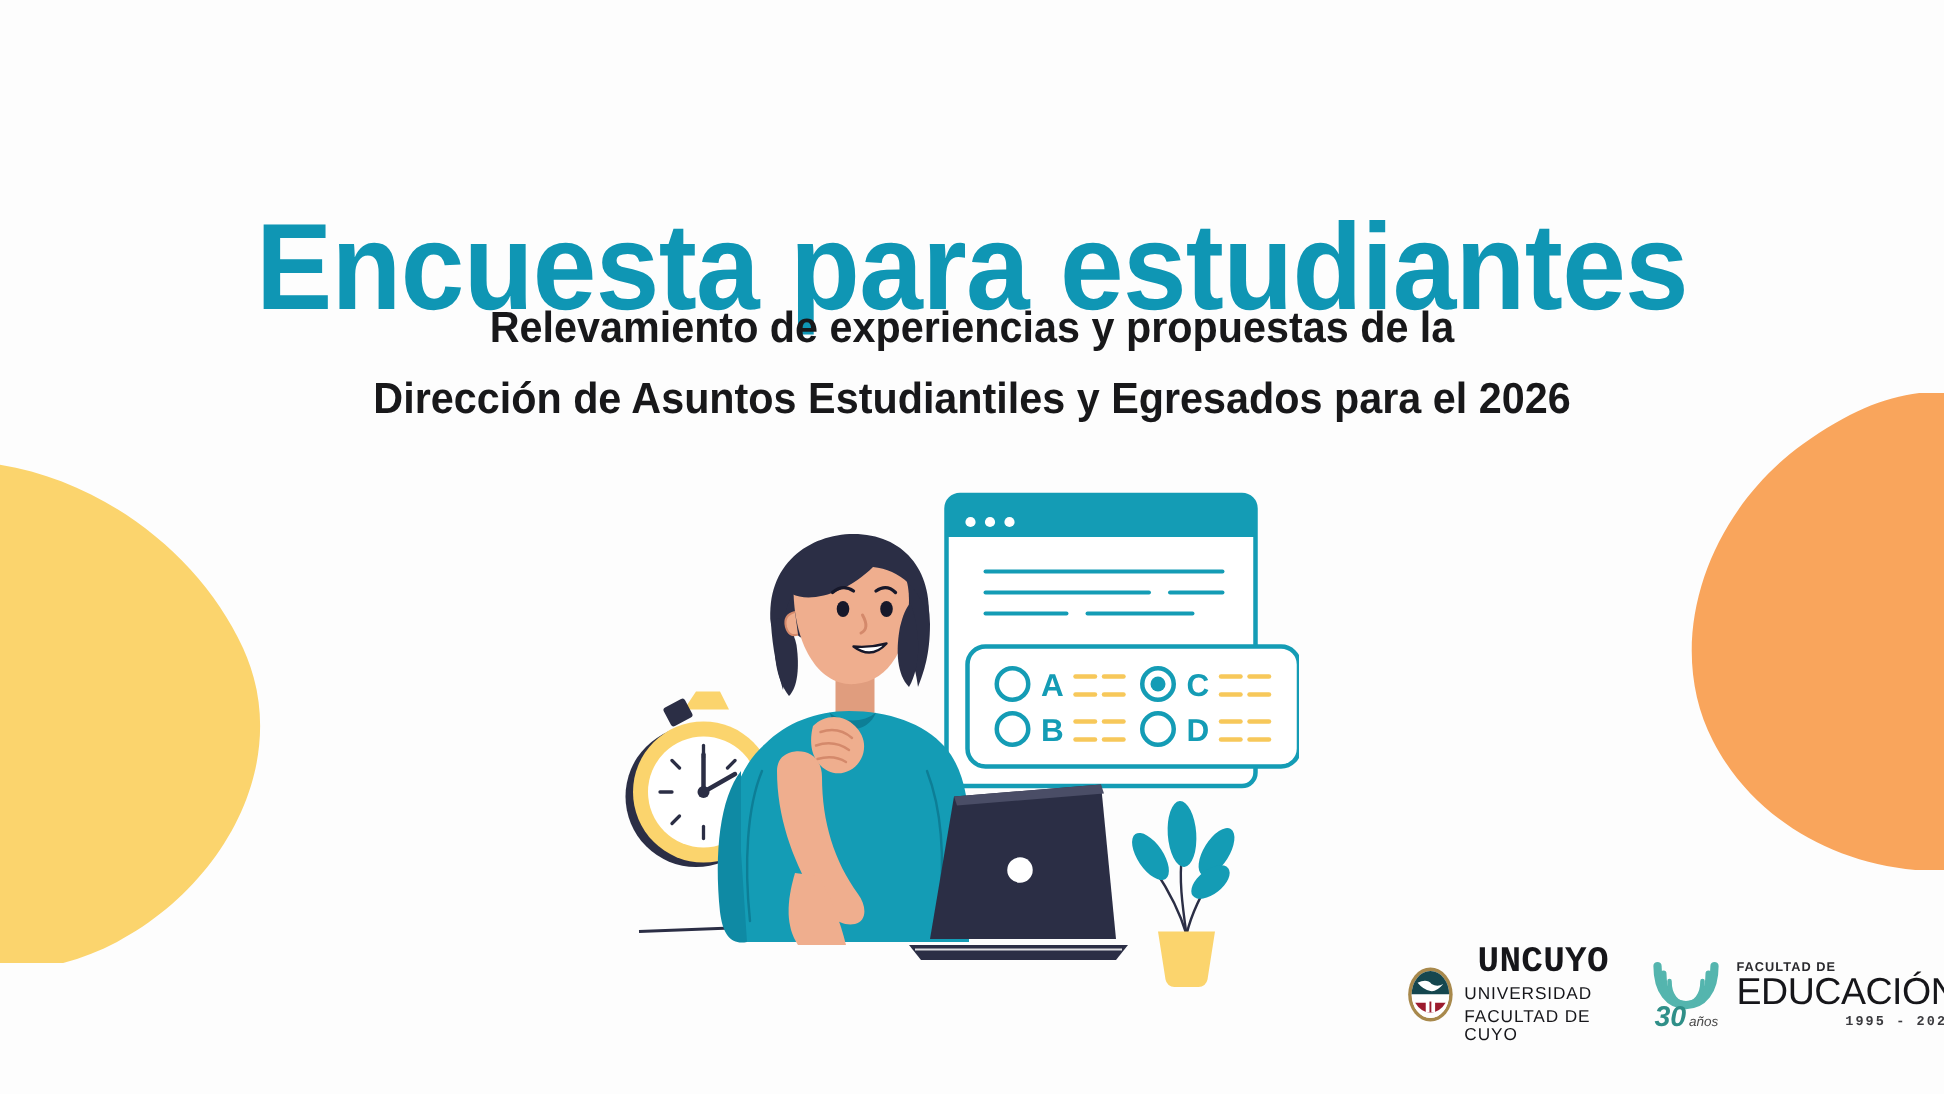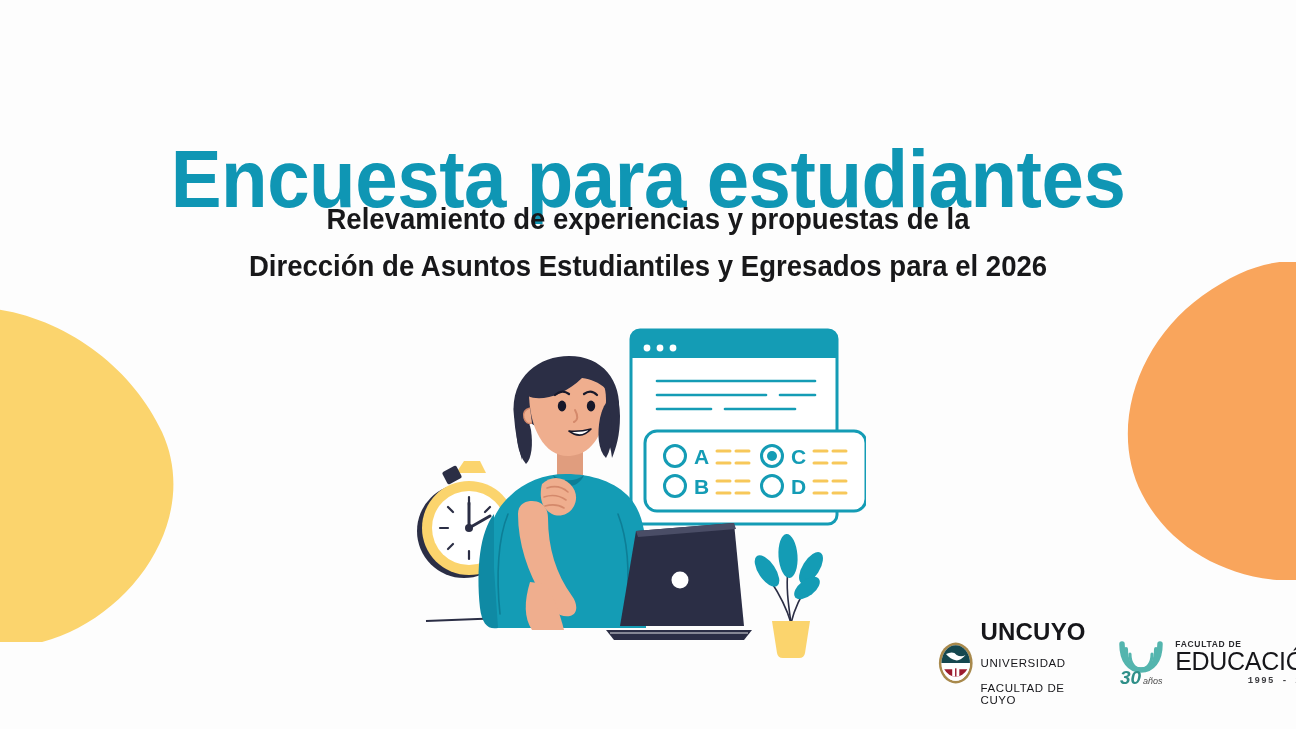--- a/index.html
+++ b/index.html
@@ -97,33 +97,34 @@
     align-items: center;
     gap: 7px;
   }
   #uncuyo-wordmark {
     display: flex;
     flex-direction: column;
     justify-content: center;
     line-height: 1;
   }
   #uncuyo-wordmark .big {
-    font-family: Liberation Sans, sans-serif;
+    font-family: Liberation Mono, monospace;
     font-weight: bold;
     font-size: 24px;
     letter-spacing: 0.2px;
     color: #16161a;
+    text-align: right;
   }
   #uncuyo-wordmark .small {
     font-family: "Liberation Sans", sans-serif;
     font-weight: normal;
     font-size: 11.5px;
     letter-spacing: 0.6px;
     color: #16161a;
-    margin-top: 14px;
+    margin-top: 4px;
   }
   #logo-divider {
     width: 1px;
     height: 43px;
     background: #9a9a9a;
     margin: 0 13px;
   }
   #logo-facultad {
     display: flex;
     align-items: center;

